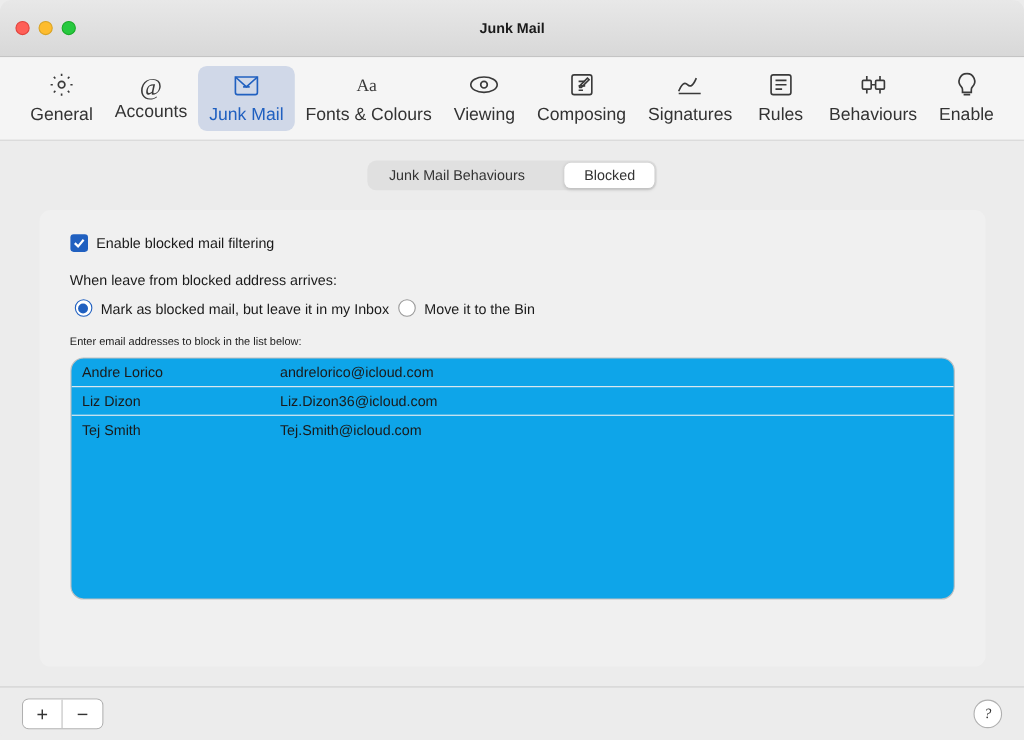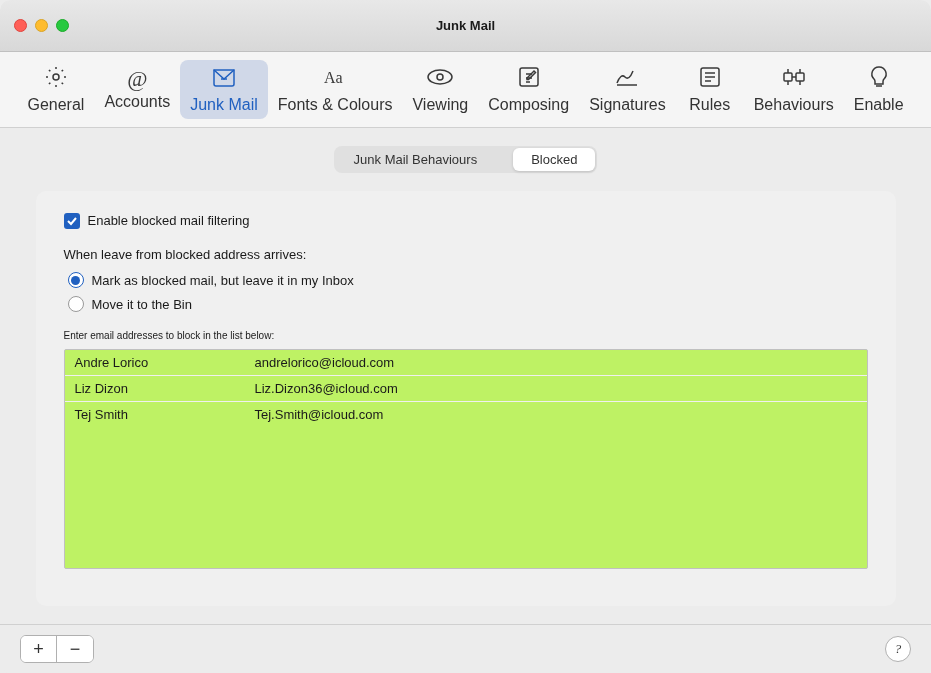--- a/index.html
+++ b/index.html
@@ -148,21 +148,21 @@
       color: #1a1a1a;
     }
     
     .section-label {
       font-size: 13px;
       color: #1a1a1a;
       margin-bottom: 10px;
     }
     .radio-group {
       display: flex;
-      flex-direction: column;
+      flex-direction: row;
       gap: 8px;
       margin-left: 4px;
       margin-bottom: 18px;
     }
     .radio-row {
       display: flex;
       align-items: center;
       gap: 8px;
       cursor: pointer;
     }
@@ -191,23 +191,23 @@
       font-size: 13px;
       color: #1a1a1a;
     }
     
     .list-section-label {
       font-size: 10px;
       color: #1a1a1a;
       margin-bottom: 8px;
     }
     .email-list {
-      background: #bef264;
+      background: #0ea5e9;
       border: 1px solid #c0c0c0;
-      border-radius: 2px;
+      border-radius: 12px;
       width: 100%;
       min-height: 220px;
       max-height: 230px;
       overflow-y: auto;
     }
     .email-row {
       display: flex;
       padding: 5px 10px;
       gap: 80px;
       border-bottom: 1px solid #f0f0f0;

